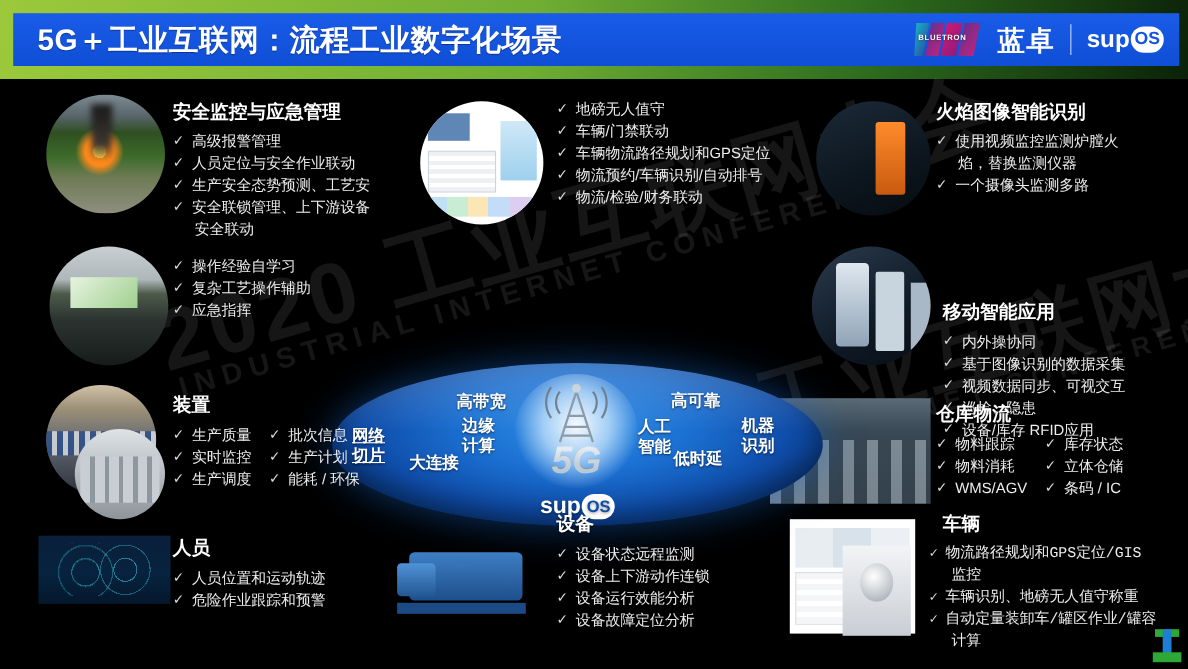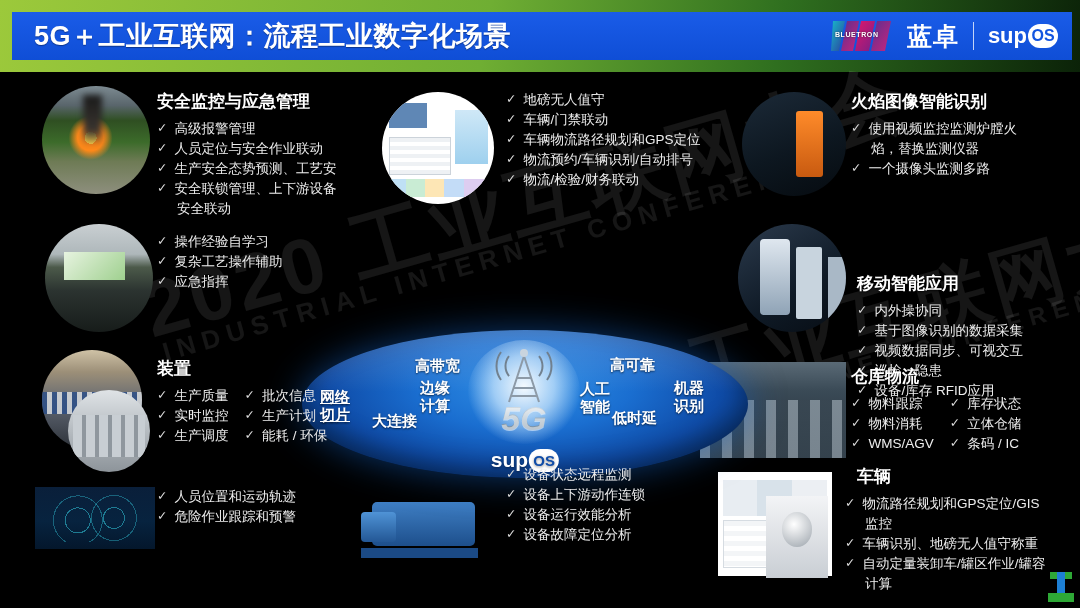--- a/index.html
+++ b/index.html
@@ -422,20 +422,21 @@
           </li>
         <li>
             <span class="tick">✓</span>
             <span class="txt">能耗 / 环保</span>
           </li>
       </ul>
     </div>
   </div>
 
   <div class="block" style="left:157px; top:415px; width:215px;">
+    <h3>人员</h3>
     <ul>
       <li>
           <span class="tick">✓</span>
           <span class="txt">人员位置和运动轨迹</span>
         </li>
       <li>
           <span class="tick">✓</span>
           <span class="txt">危险作业跟踪和预警</span>
         </li>
     </ul>
@@ -460,20 +461,21 @@
           <span class="txt">物流预约/车辆识别/自动排号</span>
         </li>
       <li>
           <span class="tick">✓</span>
           <span class="txt">物流/检验/财务联动</span>
         </li>
     </ul>
   </div>
 
   <div class="block" style="left:506px; top:393px; width:220px;">
+    <h3>设备</h3>
     <ul>
       <li>
           <span class="tick">✓</span>
           <span class="txt">设备状态远程监测</span>
         </li>
       <li>
           <span class="tick">✓</span>
           <span class="txt">设备上下游动作连锁</span>
         </li>
       <li>
@@ -557,21 +559,21 @@
             <span class="txt">立体仓储</span>
           </li>
         <li>
             <span class="tick">✓</span>
             <span class="txt">条码 / IC</span>
           </li>
       </ul>
     </div>
   </div>
 
-  <div class="block" style="left:845px; top:393px; width:232px;">
+  <div class="block" style="left:845px; top:393px; width:232px;font-family:Liberation Mono, monospace;">
     <h3 style="margin-left:12px;">车辆</h3>
     <ul>
       <li>
           <span class="tick">✓</span>
           <span class="txt">物流路径规划和GPS定位/GIS</span>
         </li>
       <li class="cont">
           <span class="txt">监控</span>
         </li>
       <li>

